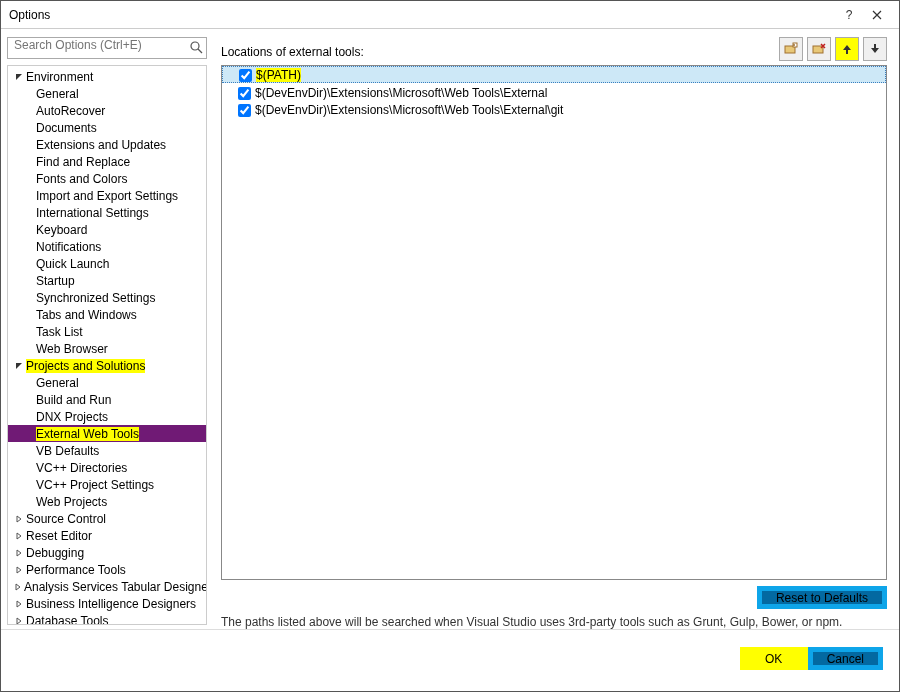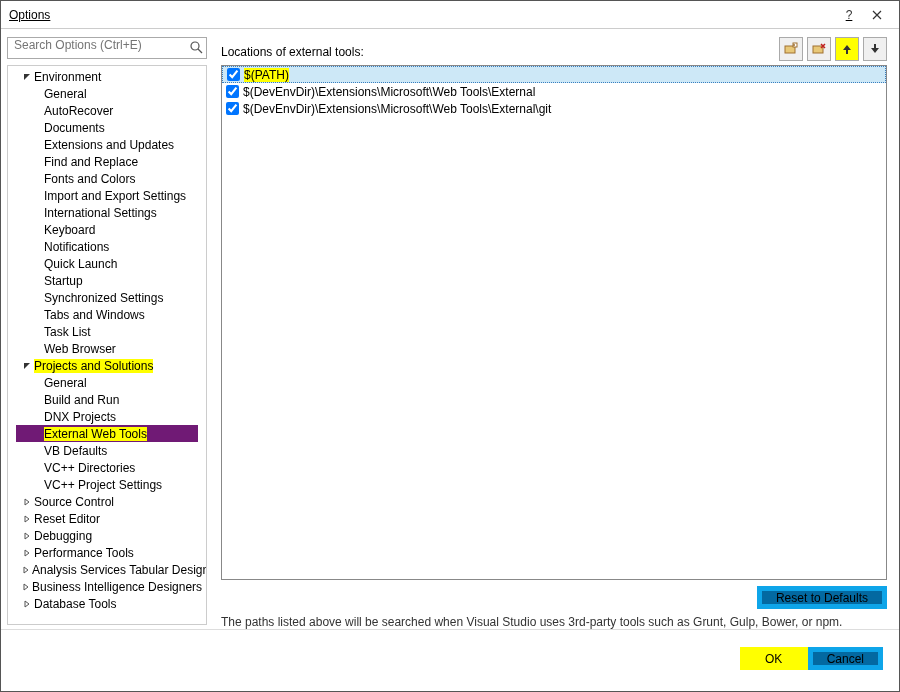--- a/index.html
+++ b/index.html
@@ -1,42 +1,42 @@
 <!DOCTYPE html>
 <html><head>
 <meta charset="utf-8">
 <style>
 * { box-sizing: border-box; margin: 0; padding: 0; font-family: "Segoe UI", Tahoma, sans-serif; font-size: 12px; }
 body { background: #fff; width: 900px; height: 692px; overflow: hidden; border: 1px solid #555; }
-.titlebar { height: 28px; display: flex; align-items: center; padding: 0 8px; border-bottom: 1px solid #ccc; text-decoration: underline; }
+.titlebar { height: 28px; display: flex; align-items: center; padding: 0 8px; border-bottom: 1px solid #ccc; }
 .titlebar .title { flex: 1; }
 .titlebar .tbtn { width: 28px; height: 24px; display: flex; align-items: center; justify-content: center; cursor: default; color: #333; }
 .content { display: flex; height: 600px; }
 .left { width: 210px; border-right: none; padding: 8px 4px 4px 6px; display: flex; flex-direction: column; }
 .search { position: relative; margin-bottom: 6px; }
 .search input { width: 100%; height: 22px; border: 1px solid #aaa; padding: 2px 22px 8px 6px; color: #777; }
 .search .mag { position: absolute; right: 4px; top: 3px; color: #555; }
-.tree { flex: 1; overflow-y: auto; border: 1px solid #ccc; position: relative; padding: 2px 8px; }
+.tree { flex: 1; overflow-y: auto; border: 1px solid #ccc; position: relative; padding: 2px 0; }
 .tree::-webkit-scrollbar { width: 16px; }
 .tree::-webkit-scrollbar-thumb { background: #c0c0c0; }
 .tree::-webkit-scrollbar-track { background: #f0f0f0; }
 .node { display: flex; align-items: center; height: 17px; padding-left: 4px; cursor: default; white-space: nowrap; }
 .node .tw { width: 10px; height: 10px; margin-right: 2px; display: flex; align-items: center; justify-content: center; }
 .node.lvl0 { padding-left: 6px; }
 .node.lvl1 { padding-left: 28px; }
 .node.selected { background: #701a75; }
 .hl { background: #ffff00; }
 .right { flex: 1; padding: 8px 12px 0 10px; display: flex; flex-direction: column; }
 .toolbar-row { display: flex; align-items: flex-end; }
 .toolbar-row .lbl { flex: 1; padding-bottom: 2px; }
 .toolbtns { display: flex; gap: 4px; }
 .toolbtn { width: 24px; height: 24px; border: 1px solid #aaa; background: #f0f0f0; display: flex; align-items: center; justify-content: center; cursor: default; }
 .toolbtn.hl-border { background: #ffff00; }
 .listbox { border: 1px solid #888; margin-top: 4px; flex: 1; background: #fff; overflow: auto; }
-.listrow { display: flex; align-items: center; height: 17px; padding: 0 4px; }
+.listrow { display: flex; align-items: flex-end; height: 17px; padding: 0 16px; }
 .listrow.sel { background: #cde8f7; border: 1px dotted #3a7fbf; }
 .listrow input[type=checkbox] { margin-right: 4px; width: 13px; height: 13px; }
 .reset-row { display: flex; justify-content: flex-end; margin: 6px 0 4px 0; }
 .btn { min-width: 68px; height: 23px; border: 5px solid #0ea5e9; background: #0369a1; padding: 0 14px; cursor: default; }
 .desc { color: #333; font-size: 12px; margin-top: 2px; }
 .footer { height: 58px; display: flex; align-items: center; justify-content: flex-end; padding: 0 16px; border-top: 1px solid #ddd; }
 .btn.ok { border: 3px solid #ffff00; background: #ffff00; }
 svg { display: block; }
 </style>
 </head>
@@ -145,20 +145,23 @@
         </div>
       <div class="node lvl1">
           <span>VB Defaults</span>
         </div>
       <div class="node lvl1">
           <span>VC++ Directories</span>
         </div>
       <div class="node lvl1">
           <span>VC++ Project Settings</span>
         </div>
+      <div class="node lvl1">
+          <span>Web Projects</span>
+        </div>
 
       <div class="node lvl0">
           <span class="tw">
             <svg width="8" height="8" viewBox="0 0 8 8">
               <path d="M2 1 L6 4 L2 7 Z" fill="none" stroke="#555"></path>
             </svg>
           </span>
           <span>Source Control</span>
         </div>
       <div class="node lvl0">

